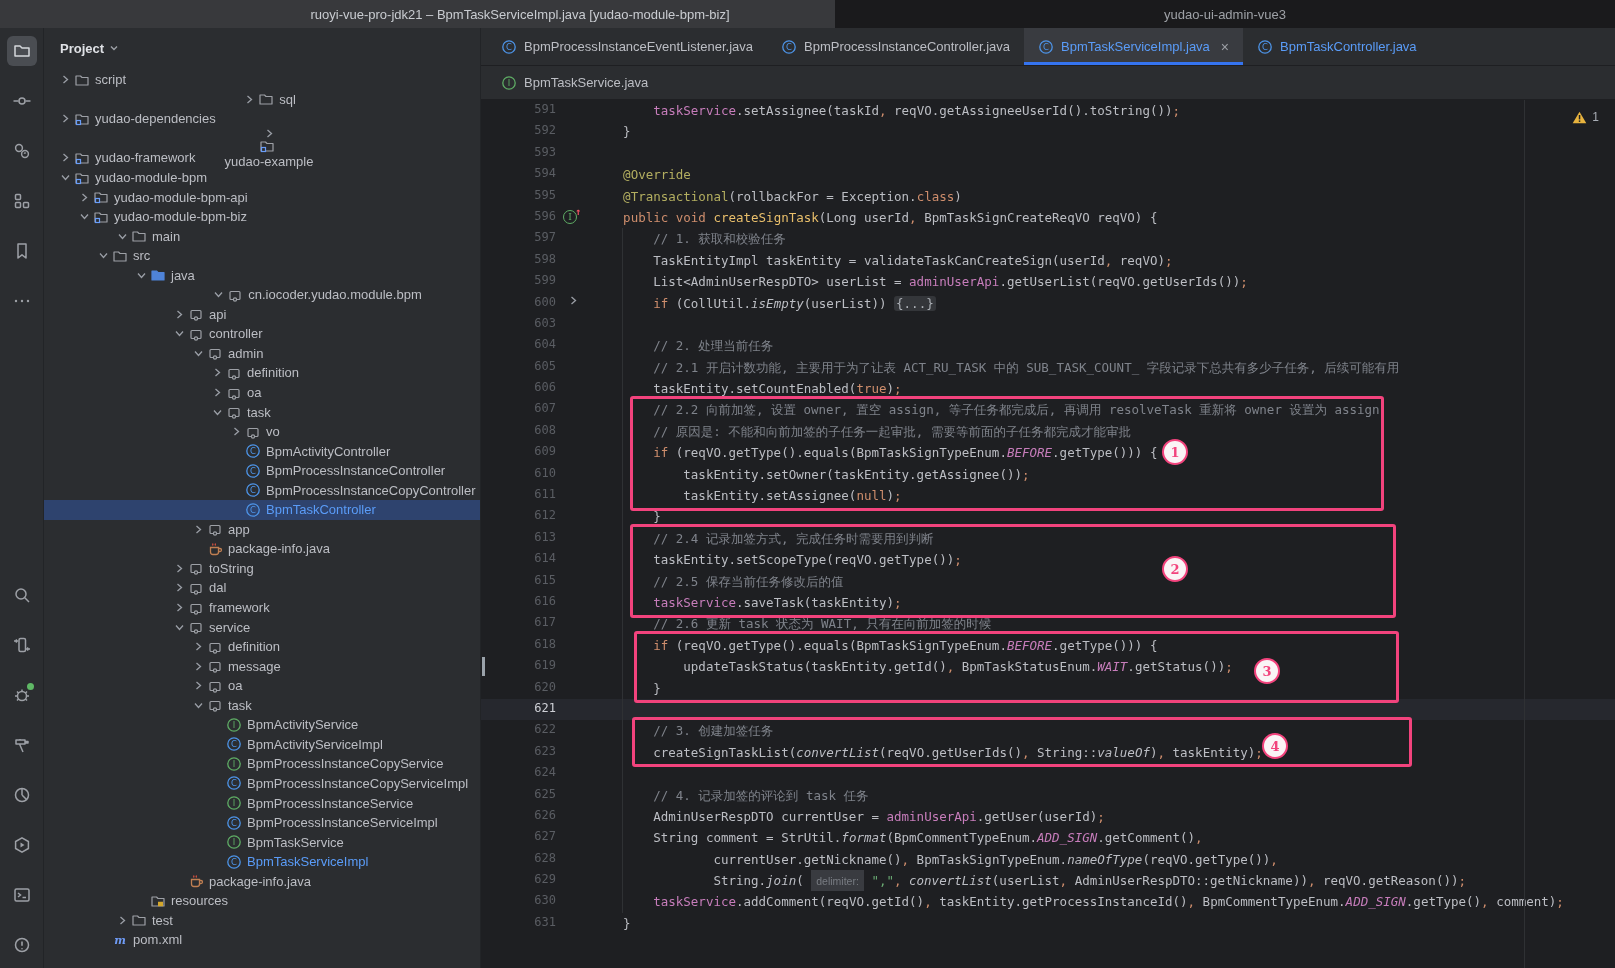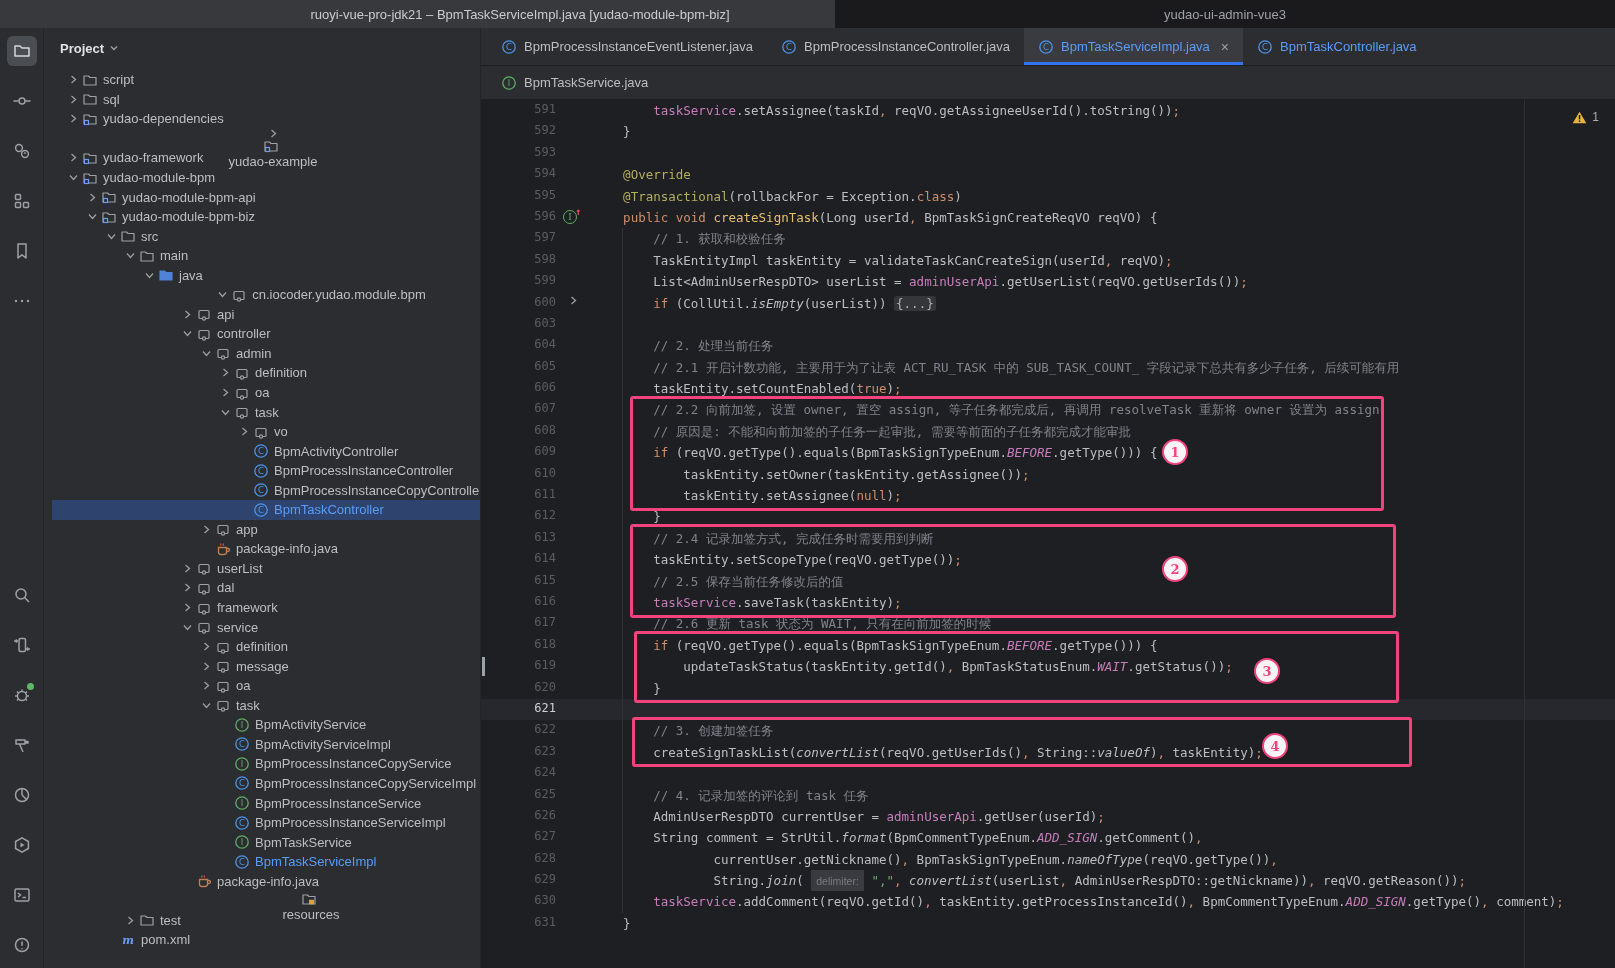--- a/index.html
+++ b/index.html
@@ -15,21 +15,21 @@
     display:flex;flex-direction:column;justify-content:space-between;align-items:center;padding:8px 0;box-sizing:border-box;border-right:1px solid #222427;}
   .ab-group{display:flex;flex-direction:column;align-items:center;gap:20px;}
   .ab-btn{width:30px;height:30px;border-radius:6px;display:flex;align-items:center;justify-content:center;position:relative;color:#9da0a6;}
   .ab-btn.active{background:#4a4d52;color:#d5d8dc;}
   .ab-btn svg{display:block;}
   .green-dot{position:absolute;right:3px;top:3px;width:7px;height:7px;border-radius:50%;background:#5fb865;}
   
   #project-panel{position:absolute;left:44px;top:28px;width:437px;height:940px;background:#2b2d30;border-right:1px solid #222427;box-sizing:border-box;overflow:hidden;}
   #panel-header{height:40px;display:flex;align-items:center;padding-left:16px;font-size:13px;color:#dfe1e5;font-weight:bold;gap:5px;}
   #panel-header svg{color:#9da0a6;}
-  #tree{position:absolute;left:8px;top:42px;right:0;}
+  #tree{position:absolute;left:0;top:42px;right:0;}
   .trow{height:19.55px;display:flex;align-items:center;font-size:13px;white-space:nowrap;color:#bcbec4;}
   .trow.selected{background:#2e436e;}
   .trow.modified{color:#5a9cf8;}
   .tchev{width:15px;display:inline-flex;justify-content:center;color:#9a9ea6;flex:none;}
   .tchev svg{transition:none;}
   .tchev.open svg{transform:rotate(90deg);}
   .ticon{width:17px;height:16px;display:inline-flex;align-items:center;justify-content:center;margin-right:5px;flex:none;}
   
   #editor{position:absolute;left:481px;top:28px;width:1134px;height:940px;}
   .tabrow{background:#2b2d30;display:flex;align-items:stretch;padding-left:6px;box-sizing:border-box;border-bottom:1px solid #1e1f22;}
@@ -187,21 +187,21 @@
               <path d="M2.5 1 L6.5 4.5 L2.5 8" fill="none" stroke="currentColor" stroke-width="1.3"></path>
             </svg>
           </span>
           <span class="ticon">
             <svg width="16" height="16" viewBox="0 0 16 16" fill="none" stroke="#9da0a6" stroke-width="1.2">
               <path d="M2 4h4.5l1.5 1.5H14V13H2z" stroke-linejoin="round"></path>
             </svg>
           </span>
           <span>script</span>
         </div>
-        <div class="trow" style="padding-left: 14px;">
+        <div class="trow" style="padding-left: 14px; justify-content: center;">
           <span class="tchev">
             <svg width="9" height="9" viewBox="0 0 9 9">
               <path d="M2.5 1 L6.5 4.5 L2.5 8" fill="none" stroke="currentColor" stroke-width="1.3"></path>
             </svg>
           </span>
           <span class="ticon">
             <svg width="16" height="16" viewBox="0 0 16 16" fill="none" stroke="#9da0a6" stroke-width="1.2">
               <path d="M2 4h4.5l1.5 1.5H14V13H2z" stroke-linejoin="round"></path>
             </svg>
           </span>
@@ -284,45 +284,45 @@
             </svg>
           </span>
           <span class="ticon">
             <svg width="16" height="16" viewBox="0 0 16 16" fill="none" stroke="#9da0a6" stroke-width="1.2">
               <path d="M2 4h4.5L8 5.5H14V13H2z" stroke-linejoin="round"></path>
               <rect x="2.5" y="9.5" width="4" height="4" fill="#2b2d30" stroke="#6a9df7"></rect>
             </svg>
           </span>
           <span>yudao-module-bpm-biz</span>
         </div>
+        <div class="trow" style="padding-left: 71px;">
+          <span class="tchev open">
+            <svg width="9" height="9" viewBox="0 0 9 9">
+              <path d="M2.5 1 L6.5 4.5 L2.5 8" fill="none" stroke="currentColor" stroke-width="1.3"></path>
+            </svg>
+          </span>
+          <span class="ticon">
+            <svg width="16" height="16" viewBox="0 0 16 16" fill="none" stroke="#9da0a6" stroke-width="1.2">
+              <path d="M2 4h4.5l1.5 1.5H14V13H2z" stroke-linejoin="round"></path>
+            </svg>
+          </span>
+          <span>main</span>
+        </div>
         <div class="trow" style="padding-left: 52px;">
           <span class="tchev open">
             <svg width="9" height="9" viewBox="0 0 9 9">
               <path d="M2.5 1 L6.5 4.5 L2.5 8" fill="none" stroke="currentColor" stroke-width="1.3"></path>
             </svg>
           </span>
           <span class="ticon">
             <svg width="16" height="16" viewBox="0 0 16 16" fill="none" stroke="#9da0a6" stroke-width="1.2">
               <path d="M2 4h4.5l1.5 1.5H14V13H2z" stroke-linejoin="round"></path>
             </svg>
           </span>
           <span>src</span>
-        </div>
-        <div class="trow" style="padding-left: 71px;">
-          <span class="tchev open">
-            <svg width="9" height="9" viewBox="0 0 9 9">
-              <path d="M2.5 1 L6.5 4.5 L2.5 8" fill="none" stroke="currentColor" stroke-width="1.3"></path>
-            </svg>
-          </span>
-          <span class="ticon">
-            <svg width="16" height="16" viewBox="0 0 16 16" fill="none" stroke="#9da0a6" stroke-width="1.2">
-              <path d="M2 4h4.5l1.5 1.5H14V13H2z" stroke-linejoin="round"></path>
-            </svg>
-          </span>
-          <span>main</span>
         </div>
         <div class="trow" style="padding-left: 90px;">
           <span class="tchev open">
             <svg width="9" height="9" viewBox="0 0 9 9">
               <path d="M2.5 1 L6.5 4.5 L2.5 8" fill="none" stroke="currentColor" stroke-width="1.3"></path>
             </svg>
           </span>
           <span class="ticon">
             <svg width="16" height="16" viewBox="0 0 16 16" fill="none" stroke="#9da0a6" stroke-width="1.2">
               <path d="M2 4h4.5L8 5.5H14V13H2z" fill="#4f83d8" stroke="#4f83d8" stroke-linejoin="round"></path>
@@ -512,21 +512,21 @@
             <svg width="9" height="9" viewBox="0 0 9 9">
               <path d="M2.5 1 L6.5 4.5 L2.5 8" fill="none" stroke="currentColor" stroke-width="1.3"></path>
             </svg>
           </span>
           <span class="ticon">
             <svg width="16" height="16" viewBox="0 0 16 16" fill="none" stroke="#9da0a6" stroke-width="1.2">
               <rect x="3" y="4.5" width="10" height="8" rx="1"></rect>
               <circle cx="8" cy="12.5" r="1.6" fill="#2b2d30" stroke="#9da0a6"></circle>
             </svg>
           </span>
-          <span>userList</span>
+          <span>toString</span>
         </div>
         <div class="trow" style="padding-left: 128px;">
           <span class="tchev">
             <svg width="9" height="9" viewBox="0 0 9 9">
               <path d="M2.5 1 L6.5 4.5 L2.5 8" fill="none" stroke="currentColor" stroke-width="1.3"></path>
             </svg>
           </span>
           <span class="ticon">
             <svg width="16" height="16" viewBox="0 0 16 16" fill="none" stroke="#9da0a6" stroke-width="1.2">
               <rect x="3" y="4.5" width="10" height="8" rx="1"></rect>
@@ -703,21 +703,21 @@
           <span class="tchev"></span>
           <span class="ticon">
             <svg width="16" height="16" viewBox="0 0 16 16" fill="none" stroke="#c07f52" stroke-width="1.3">
               <path d="M3.5 6.5h8v4.5a2.5 2.5 0 0 1-2.5 2.5h-3a2.5 2.5 0 0 1-2.5-2.5z"></path>
               <path d="M11.5 7.5h1.5a1.5 1.5 0 0 1 0 3h-1.5"></path>
               <path d="M5.5 4.5q0.8-1 0-2M8 4.5q0.8-1 0-2" stroke="#cf4f3f"></path>
             </svg>
           </span>
           <span>package-info.java</span>
         </div>
-        <div class="trow" style="padding-left: 90px; flex-direction: column;">
+        <div class="trow" style="padding-left: 90px;">
           <span class="tchev"></span>
           <span class="ticon">
             <svg width="16" height="16" viewBox="0 0 16 16" fill="none" stroke="#9da0a6" stroke-width="1.2">
               <path d="M2 4h4.5L8 5.5H14V13H2z" stroke-linejoin="round"></path>
               <path d="M8 9.5h5M8 11h5M8 12.5h5" stroke="#d4a72c" stroke-width="1.3"></path>
             </svg>
           </span>
           <span>resources</span>
         </div>
         <div class="trow" style="padding-left: 71px;">

